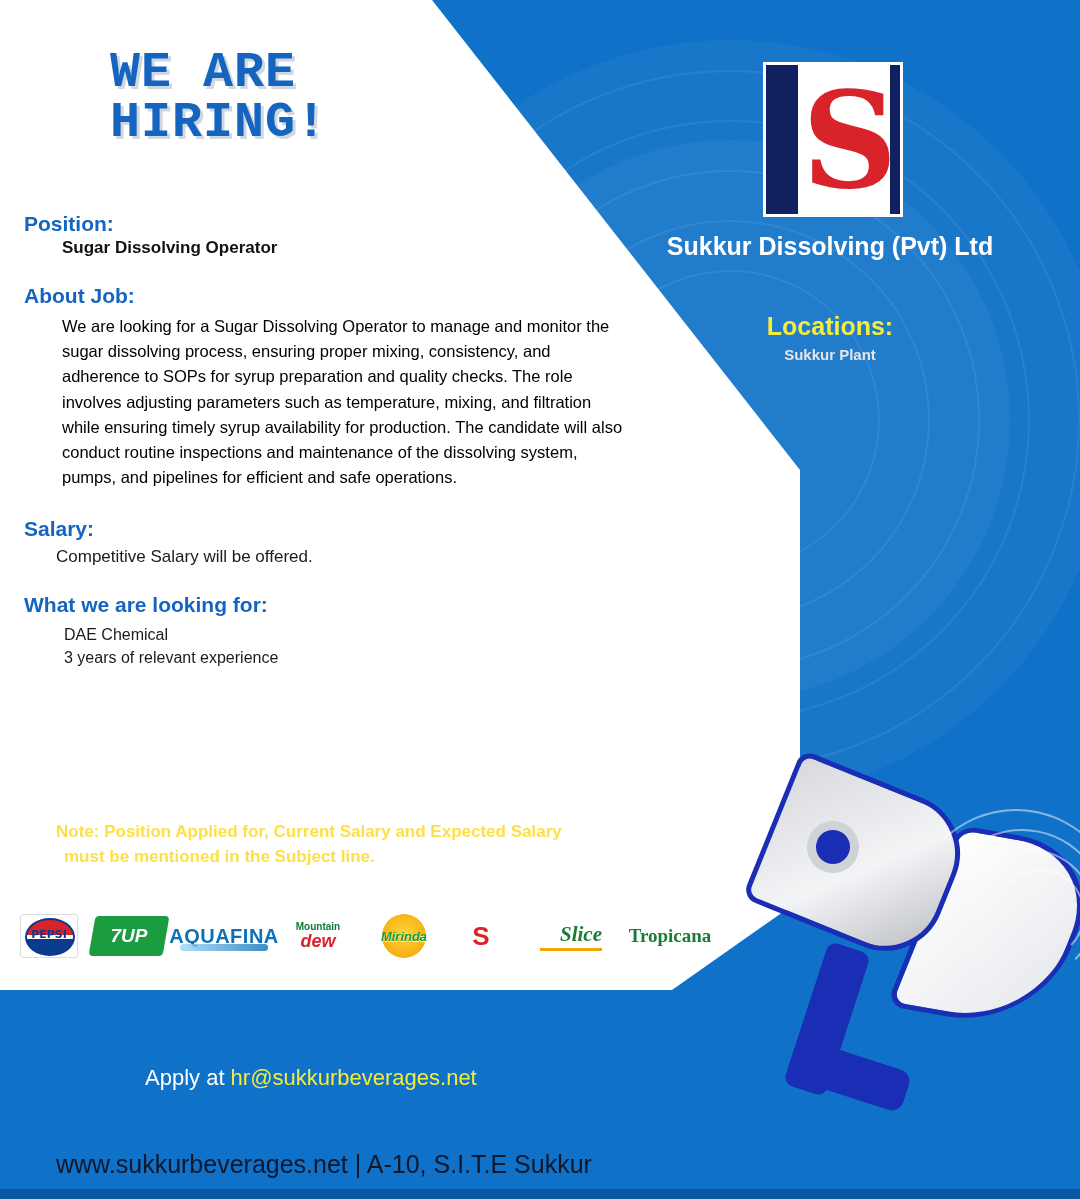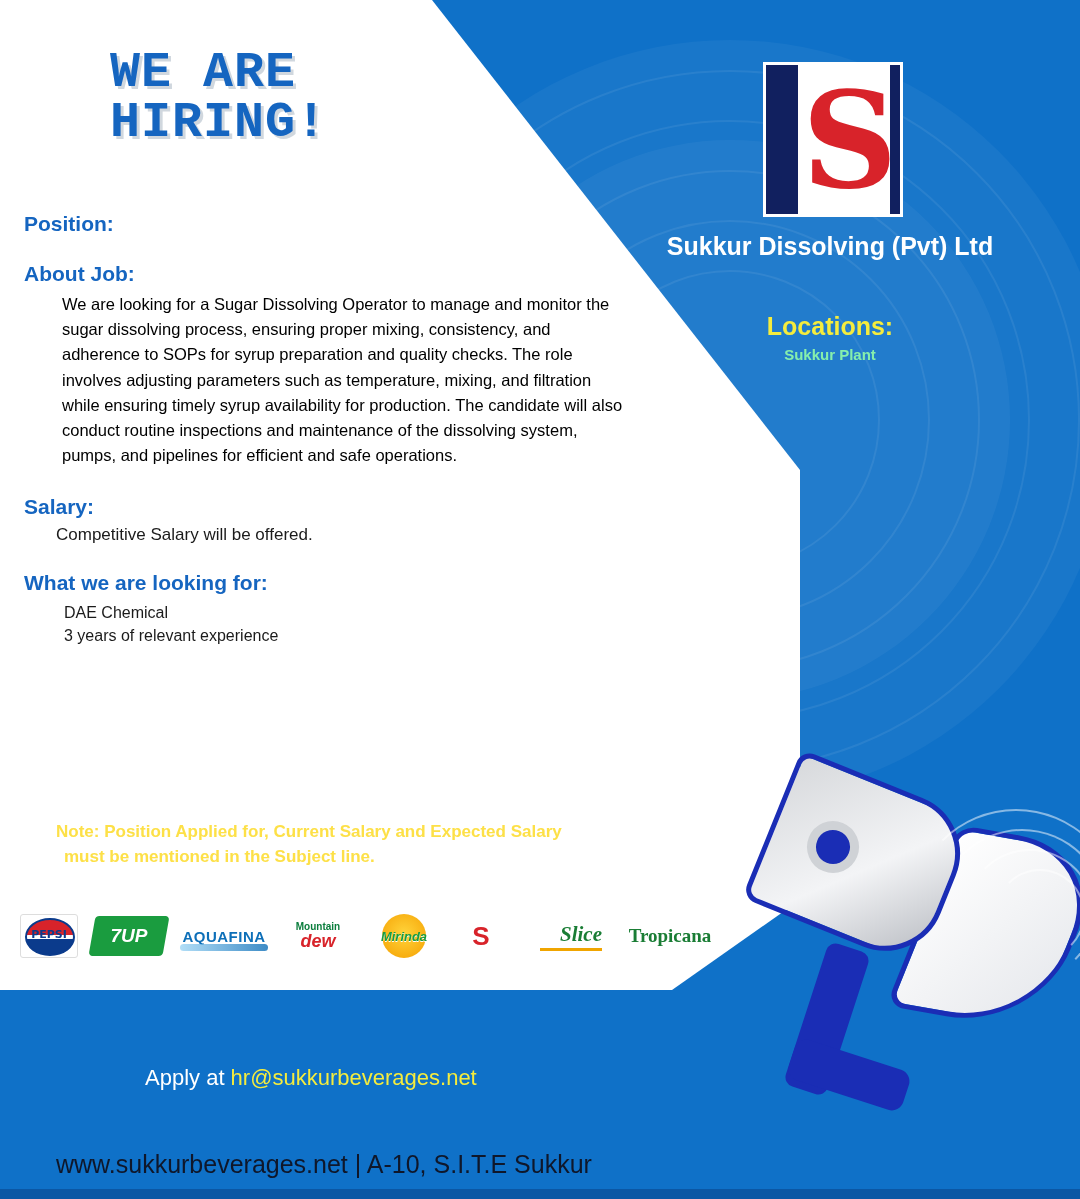--- a/index.html
+++ b/index.html
@@ -91,21 +91,21 @@
     position:absolute; left:0; right:0; top:13px; text-align:center;
     font-size:11px; font-weight:bold; color:#0b3b8c; font-family:"DejaVu Sans", sans-serif;
   }
   .sevenup { width:74px; height:40px; position:relative; }
   .sevenup .bg { position:absolute; inset:0; background:#1a9c3f; border-radius:4px;
       transform: skewX(-10deg); }
   .sevenup .txt { position:absolute; inset:0; display:flex; align-items:center; justify-content:center;
       color:#fff; font-weight:bold; font-size:19px; font-style:italic; }
   .aquafina { width:88px; height:34px; background:#fff; position:relative;
       display:flex; align-items:center; justify-content:center; }
-  .aquafina .txt { color:#0d6fb8; font-weight:bold; font-size:15px; letter-spacing:0.5px; }
+  .aquafina .txt { color:#0d6fb8; font-weight:bold; font-size:20px; letter-spacing:0.5px; }
   .aquafina .wave { position:absolute; left:0; right:0; bottom:2px; height:7px;
       background: linear-gradient(90deg,#9fd6f5,#0d6fb8); border-radius:4px; opacity:.8;}
   .mdew { width:72px; height:44px; position:relative; display:flex; flex-direction:column;
       align-items:center; justify-content:center; }
   .mdew .m { color:#0a7d3c; font-weight:bold; font-size:10px; line-height:1; }
   .mdew .d { color:#d8232a; font-weight:bold; font-style:italic; font-size:18px; line-height:1;text-align:center; }
   .mirinda { width:72px; height:46px; position:relative; display:flex; align-items:center; justify-content:center; }
   .mirinda .circle { position:absolute; width:44px; height:44px; border-radius:50%;
       background: radial-gradient(circle at 50% 45%, #ffd43b, #f59f00); }
   .mirinda .txt { position:relative; color:#1a9c3f; font-weight:bold; font-size:13px; font-style:italic;
@@ -133,21 +133,21 @@
   .company-name {
     position:absolute; left: 600px; top: 232px; width: 460px; text-align:center;
     color:#fff; font-size: 25px; font-weight: bold;
   }
   .locations-head {
     position:absolute; left: 600px; top: 312px; width: 460px; text-align:center;
     color:#f5ec3d; font-size: 25px; font-weight: bold;
   }
   .locations-value {
     position:absolute; left: 600px; top: 346px; width: 460px; text-align:center;
-    color:#86efac; font-size: 15px; font-weight: bold;
+    color:#e5e5e5; font-size: 15px; font-weight: bold;
   }
 
   
   .megaphone { position:absolute; left: 745px; bottom: 30px; width: 340px; height: 400px; }
   .mg-cone {
     position:absolute; left: 20px; top: 10px; width: 190px; height: 160px;
     background: linear-gradient(135deg,#d7d9dc,#f3f4f6 55%,#b9bcc2);
     border: 5px solid #1a2db5;
     border-radius: 14px 60px 60px 14px;
     transform: rotate(22deg);
@@ -213,20 +213,21 @@
 
   <div class="headline">
     <span>WE ARE</span>
     <span class="l2">HIRING!</span>
   </div>
 
   <div class="content">
 
     <div class="block">
       <div class="sec-head small-gap">Position:</div>
+      <div class="position-value">Sugar Dissolving Operator</div>
     </div>
 
     <div class="block">
       <div class="sec-head">About Job:</div>
       <div class="about-body">We are looking for a Sugar Dissolving Operator to manage and monitor the sugar dissolving process, ensuring proper mixing, consistency, and adherence to SOPs for syrup preparation and quality checks. The role involves adjusting parameters such as temperature, mixing, and filtration while ensuring timely syrup availability for production. The candidate will also conduct routine inspections and maintenance of the dissolving system, pumps, and pipelines for efficient and safe operations.</div>
     </div>
 
     <div class="block">
       <div class="sec-head">Salary:</div>
       <div class="salary-value">Competitive Salary will be offered.</div>

